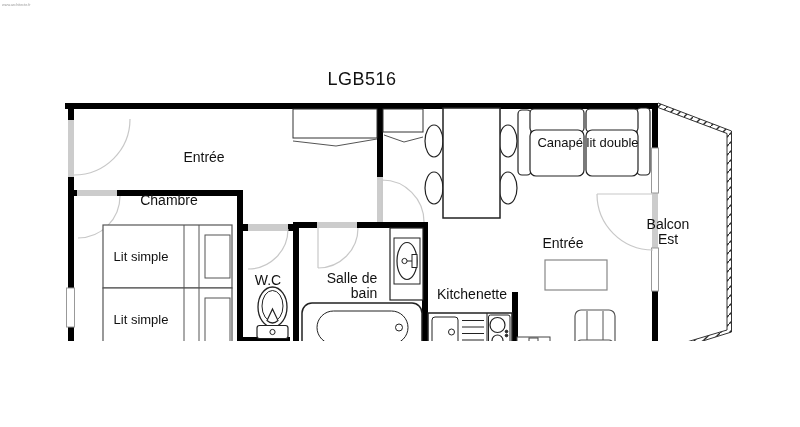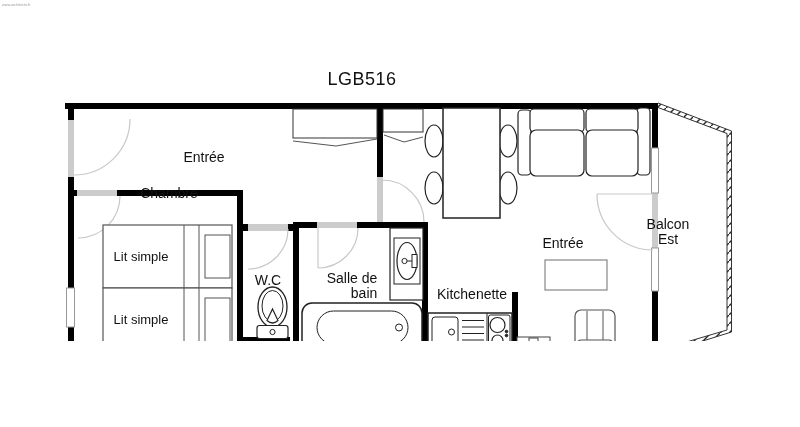--- a/index.html
+++ b/index.html
@@ -152,36 +152,37 @@
       <circle cx="272.5" cy="332" r="2.6" stroke-width="1"></circle>
     </g>
   </svg>
 
   <div class="watermark">www.architecte.fr</div>
 
   <div class="lbl lbl-title" style="left:362px;top:79px;">LGB516</div>
 
   <div class="lbl" style="left:204px;top:157px;">Entrée</div>
 
-  <div class="lbl" style="left:169px;top:193px;">Chambre</div>
+  <div class="lbl" style="left:169px;top:200px;">Chambre</div>
 
   <div class="lbl lbl-sm" style="left:141px;top:256px;">Lit simple</div>
 
   <div class="lbl lbl-sm" style="left:141px;top:319px;">Lit simple</div>
 
   <div class="lbl" style="left:268px;top:280px;">W.C</div>
 
   <div class="lbl" style="left:352px;top:286px;text-align:right;">
     <span>Salle de</span><br>
     <span>bain</span>
   </div>
 
   <div class="lbl" style="left:472px;top:294px;">Kitchenette</div>
 
   <div class="lbl" style="left:563px;top:243px;">Entrée</div>
 
+  <div class="lbl lbl-sm" style="left:588px;top:142px;">Canapé lit double</div>
 
   <div class="lbl" style="left:668px;top:232px;">
     <span>Balcon</span><br>
     <span>Est</span>
   </div>
 
 </div>
 
 </body></html>

